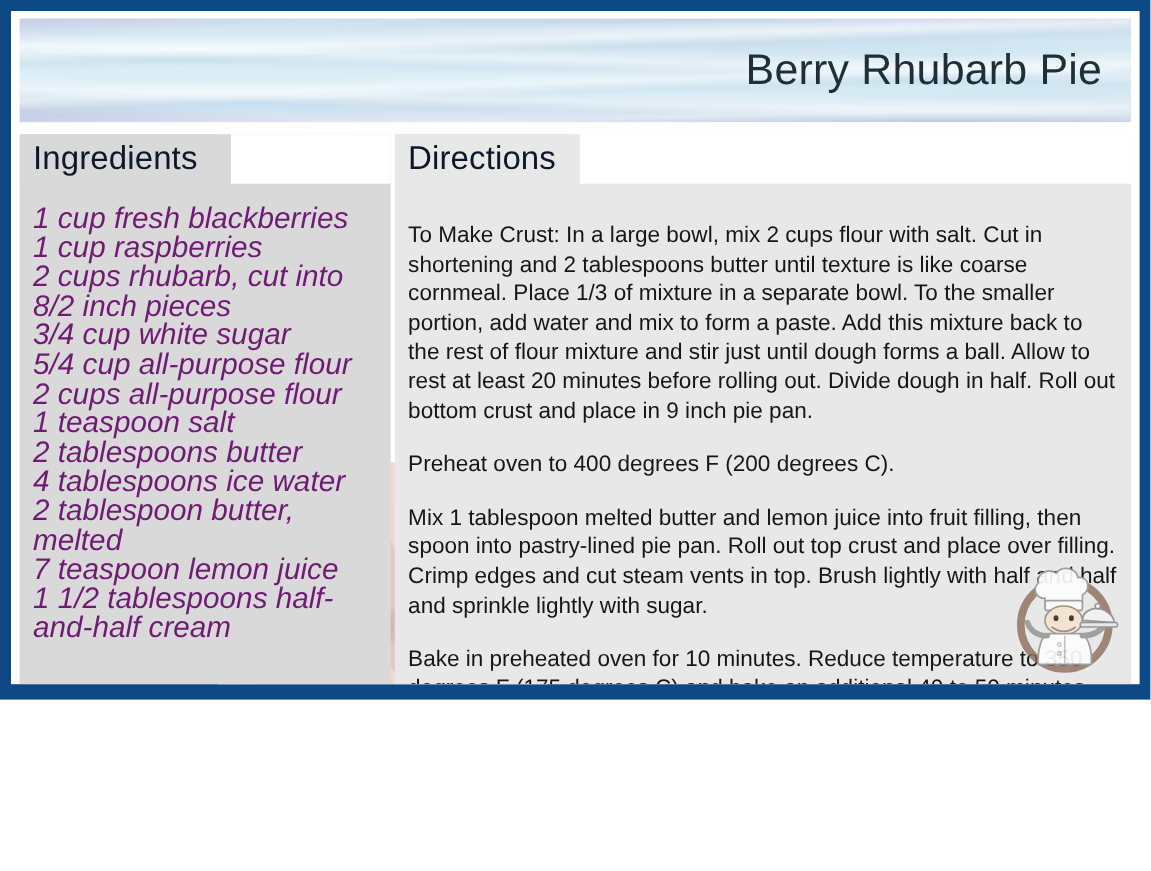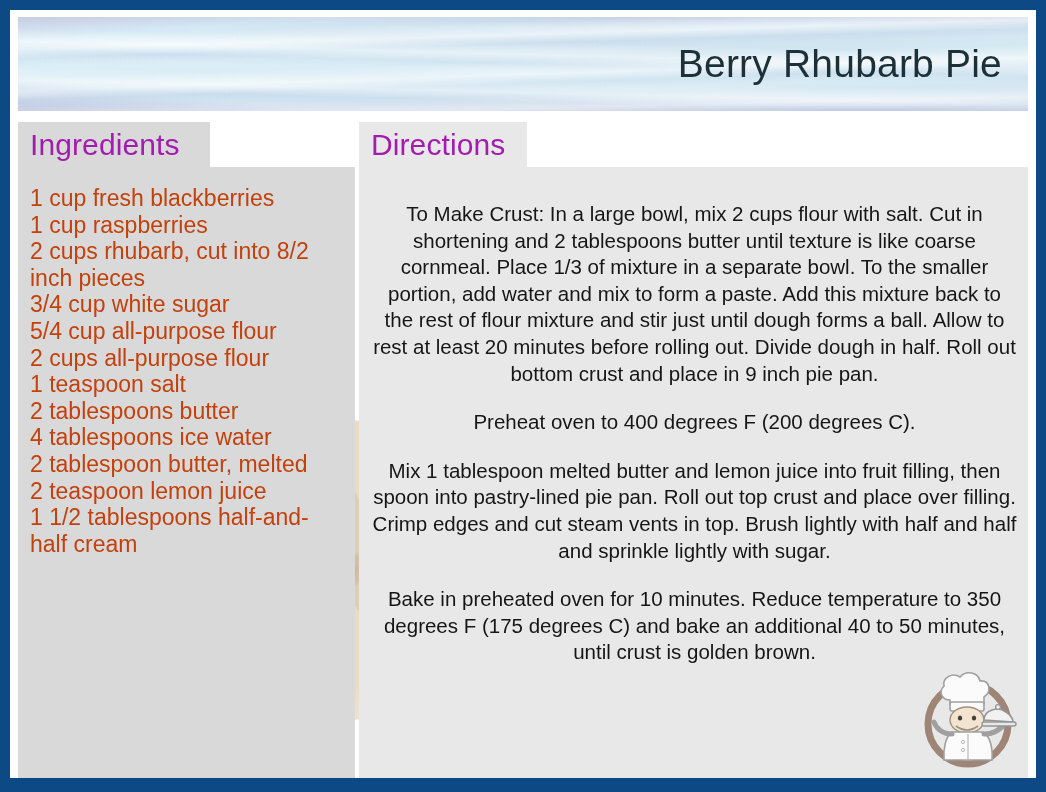--- a/index.html
+++ b/index.html
@@ -12,21 +12,21 @@
 
   body {
     font-family: "Liberation Sans", sans-serif;
     background: #ffffff;
   }
 
   
   #recipe-card {
     position: relative;
     width: 1046px;
-    height: 792px;
+    height: 636px;
     background: #0d4a85;
     padding: 10px 10px 14px 10px;
   }
 
   #card-inner {
     position: relative;
     width: 100%;
     height: 100%;
     background: #ffffff;
     overflow: hidden;
@@ -122,39 +122,38 @@
     z-index: 4;
   }
   #ingredients-panel {
     left: 8px;
     width: 337px;
   }
   #directions-panel {
     left: 349px;
     right: 8px;
     background: #e8e8e8;
-    text-align: center;
   }
 
   .panel-header {
     position: absolute;
     top: 0;
     left: 0;
     height: 45px;
     display: flex;
     align-items: center;
     padding: 0 14px 0 12px;
   }
   #ingredients-panel .panel-header { background: #d9d9d9; }
   #directions-panel  .panel-header { background: #e8e8e8; }
 
   .panel-header h2 {
     font-size: 30px;
     font-weight: 400;
-    color: #a21caf;
+    color: #0f172a;
     letter-spacing: 0.1px;
     white-space: nowrap;
   }
 
   
   .panel-notch {
     position: absolute;
     top: 0;
     height: 45px;
     background: #ffffff;
@@ -169,23 +168,24 @@
     top: 45px; bottom: 0;
     padding: 18px 10px 0 12px;
     overflow: hidden;
   }
   
   #ingredients-panel .panel-body { background: rgba(217,217,217,0.78); }
   #directions-panel  .panel-body { background: rgba(232,232,232,0.78); }
 
   #ingredient-list {
     list-style: none;
-    font-size: 23px;
+    font-size: 27px;
     line-height: 26.6px;
-    color: #c2410c;
+    color: #701a75;
+    font-style: italic;
   }
   #ingredient-list li { white-space: normal; }
 
   #directions-body { padding-top: 16px; }
   #directions-body p {
     font-size: 20.5px;
     line-height: 26.6px;
     color: #161616;
     margin-bottom: 22px;
   }
@@ -237,21 +237,21 @@
           <li>1 cup fresh blackberries</li>
           <li>1 cup raspberries</li>
           <li>2 cups rhubarb, cut into 8/2 inch pieces</li>
           <li>3/4 cup white sugar</li>
           <li>5/4 cup all-purpose flour</li>
           <li>2 cups all-purpose flour</li>
           <li>1 teaspoon salt</li>
           <li>2 tablespoons butter</li>
           <li>4 tablespoons ice water</li>
           <li>2 tablespoon butter, melted</li>
-          <li>2 teaspoon lemon juice</li>
+          <li>7 teaspoon lemon juice</li>
           <li>1 1/2 tablespoons half-and-half cream</li>
         </ul>
       </div>
     </section>
 
     <section class="panel" id="directions-panel">
       <div class="panel-notch"></div>
       <div class="panel-header">
         <h2>Directions</h2>
       </div>

